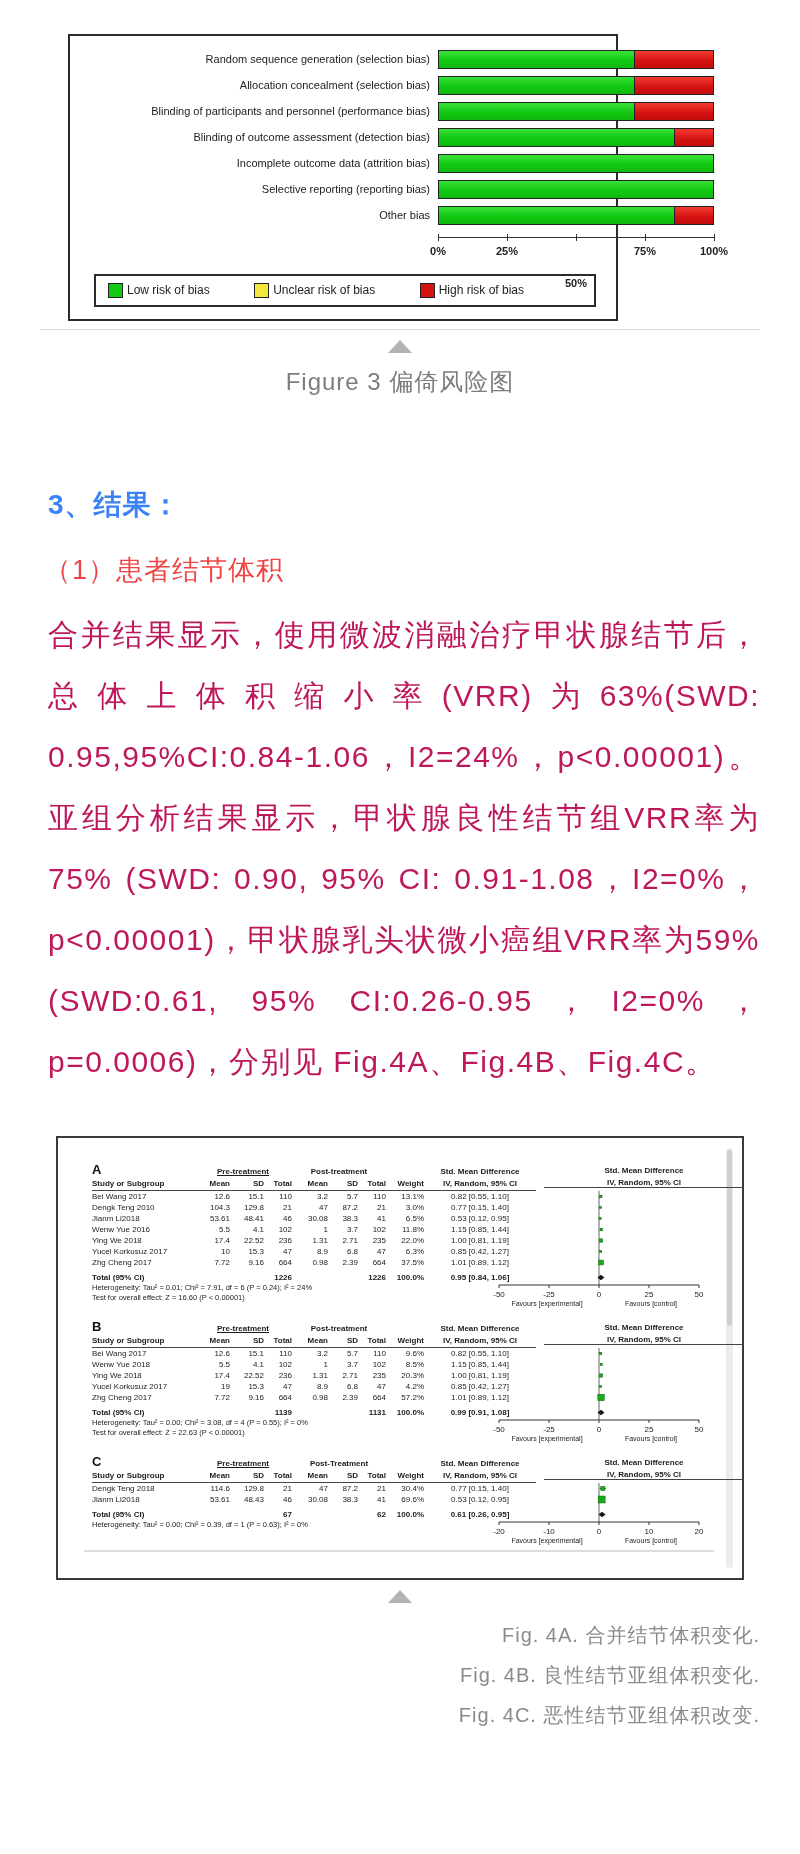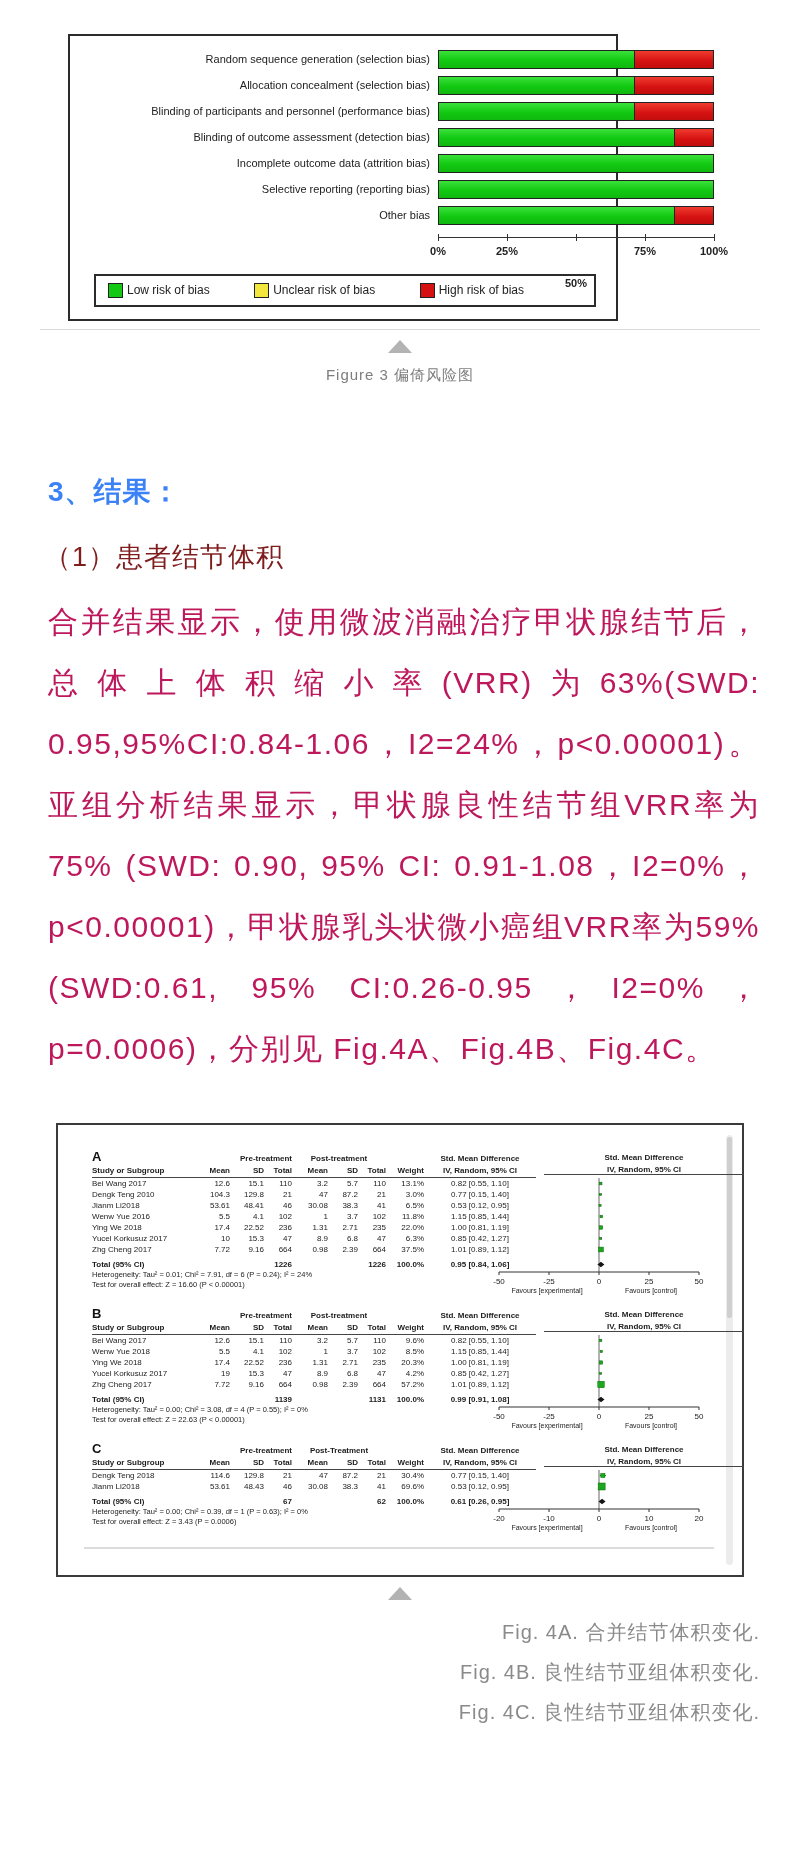--- a/index.html
+++ b/index.html
@@ -20,46 +20,46 @@
   .rob-tick{position:absolute;top:0;width:1px;height:7px;background:#333;}
   .rob-ticklabel{position:absolute;top:11px;transform:translateX(-50%);font-size:11px;font-weight:bold;color:#222;}
   .rob-legend{margin:10px 12px 0 24px;border:2px solid #2b2b2b;display:flex;align-items:center;justify-content:space-between;padding:7px 70px 7px 12px;}
   .leg-item{display:flex;align-items:flex-start;gap:4px;}
   .leg-swatch{width:15px;height:15px;border:1.5px solid #222;box-sizing:border-box;flex:none;}
   .leg-label{font-size:12px;color:#222;}
 
   .hr-line{margin:8px 0 0 0;width:720px;height:1px;background:#d9d9d9;}
 
   .tri{width:0;height:0;border-left:12px solid transparent;border-right:12px solid transparent;border-bottom:13px solid #b3b3b3;margin:10px auto 0 auto;}
-  .fig-caption{margin-top:13px;text-align:center;font-size:15px;color:#7d7d7d;letter-spacing:1px;}
+  .fig-caption{margin-top:13px;text-align:center;font-size:24px;color:#7d7d7d;letter-spacing:1px;}
 
   
   .results-heading{margin:88px 0 0 8px;font-size:28px;font-weight:bold;color:#3b82f6;letter-spacing:1px;}
-  .sub-heading{margin:28px 0 0 4px;font-size:27px;color:#7f1d1d;letter-spacing:1px;}
+  .sub-heading{margin:28px 0 0 4px;font-size:27px;color:#ef4444;letter-spacing:1px;}
   .body-text{margin:16px 0 0 8px;width:712px;font-size:30px;line-height:61px;color:#be185d;letter-spacing:1.5px;text-align:justify;}
 
   
   .forest-box{position:relative;margin:44px 0 0 16px;width:688px;border:2px solid #3a3a3a;background:#fff;box-sizing:border-box;padding:28px 0 26px 34px;}
   .fsec{position:relative;width:654px;margin-bottom:20px;}
   .fsec-label{position:absolute;top:-4px;left:0px;font-size:13px;font-weight:bold;color:#111;}
   .fhdr1,.fhdr2,.frow{display:flex;font-size:8px;line-height:11px;color:#1c1c1c;}
   .fhdr1{height:12px;font-weight:bold;}
   .fhdr2{height:13px;font-weight:bold;}
   .fhdr2-table{display:flex;width:444px;border-bottom:1px solid #444;box-sizing:border-box;}
   .frow{height:11px;}
   .c-name{width:102px;flex:none;text-align:left;}
   .c-n1{width:36px;flex:none;text-align:right;}
   .c-n2{width:34px;flex:none;text-align:right;}
   .c-n3{width:28px;flex:none;text-align:right;}
   .c-n4{width:36px;flex:none;text-align:right;}
   .c-n5{width:30px;flex:none;text-align:right;}
   .c-n6{width:28px;flex:none;text-align:right;}
   .c-w{width:38px;flex:none;text-align:right;}
   .c-ci{width:112px;flex:none;text-align:center;}
-  .h-pre{width:98px;flex:none;text-align:right;}
+  .h-pre{width:98px;flex:none;text-align:center;text-decoration:underline;}
   .h-post{width:94px;flex:none;text-align:center;}
   .h-sp1{width:102px;flex:none;}
   .h-sp2{width:38px;flex:none;}
   .h-smd{width:112px;flex:none;text-align:center;}
   .fplot-hdr{position:absolute;left:452px;width:200px;text-align:center;font-size:8px;font-weight:bold;color:#1c1c1c;}
   .fplot-hdr.row2{border-bottom:1px solid #444;}
   .ftotal{font-weight:bold;margin-top:4px;height:11px;}
   .fnote{font-size:7.5px;line-height:10px;color:#1c1c1c;}
   .fplot-svg{position:absolute;left:366px;top:25px;overflow:visible;}
   .scrollstrip{position:absolute;right:9px;top:10px;bottom:10px;width:7px;background:#ececec;border-radius:4px;}
@@ -481,21 +481,20 @@
           <span class="c-n1"></span>
           <span class="c-n2"></span>
           <span class="c-n3">67</span>
           <span class="c-n4"></span>
           <span class="c-n5"></span>
           <span class="c-n6">62</span>
           <span class="c-w">100.0%</span>
           <span class="c-ci">0.61 [0.26, 0.95]</span>
         </div>
         <div class="fnote">Heterogeneity: Tau² = 0.00; Chi² = 0.39, df = 1 (P = 0.63); I² = 0%</div>
-        <div class="fnote">Test for overall effect: Z = 3.43 (P = 0.0006)</div>
         <svg class="fplot-svg" width="288" height="63">
           <line x1="141" y1="0" x2="141" y2="39" stroke="#555" stroke-width="0.9"></line>
           <line x1="41" y1="39" x2="241" y2="39" stroke="#333" stroke-width="1"></line>
           <line x1="41" y1="39" x2="41" y2="42" stroke="#333" stroke-width="1"></line>
           <text x="41" y="51" font-size="8" text-anchor="middle" fill="#1c1c1c" font-family="Liberation Sans, sans-serif">-20</text>
           <line x1="91" y1="39" x2="91" y2="42" stroke="#333" stroke-width="1"></line>
           <text x="91" y="51" font-size="8" text-anchor="middle" fill="#1c1c1c" font-family="Liberation Sans, sans-serif">-10</text>
           <line x1="141" y1="39" x2="141" y2="42" stroke="#333" stroke-width="1"></line>
           <text x="141" y="51" font-size="8" text-anchor="middle" fill="#1c1c1c" font-family="Liberation Sans, sans-serif">0</text>
           <line x1="191" y1="39" x2="191" y2="42" stroke="#333" stroke-width="1"></line>
@@ -511,16 +510,16 @@
           <text x="193" y="60" font-size="7" text-anchor="middle" fill="#1c1c1c" font-family="Liberation Sans, sans-serif">Favours [control]</text>
         </svg>
       </div>
       <div class="fbottom-line"></div>
     </div>
 
   <div class="tri"></div>
   <div class="fig4-captions">
     <div>Fig. 4A. 合并结节体积变化.</div>
     <div>Fig. 4B. 良性结节亚组体积变化.</div>
-    <div>Fig. 4C. 良性结节亚组体积变化.</div>
+    <div>Fig. 4C. 恶性结节亚组体积改变.</div>
   </div>
 
 </div>
 
 </body></html>

